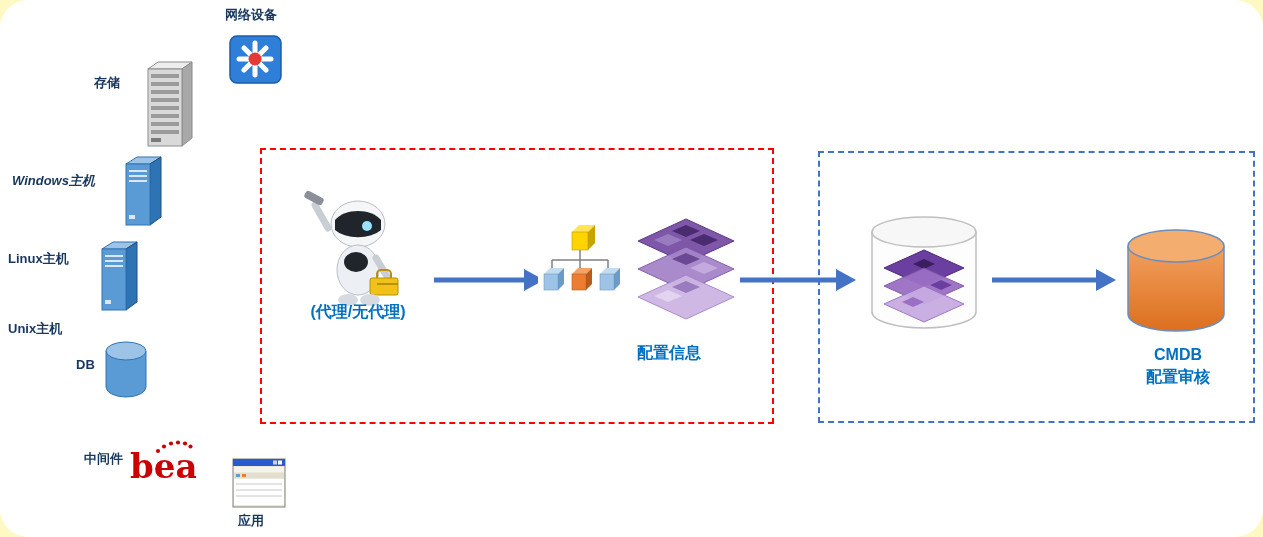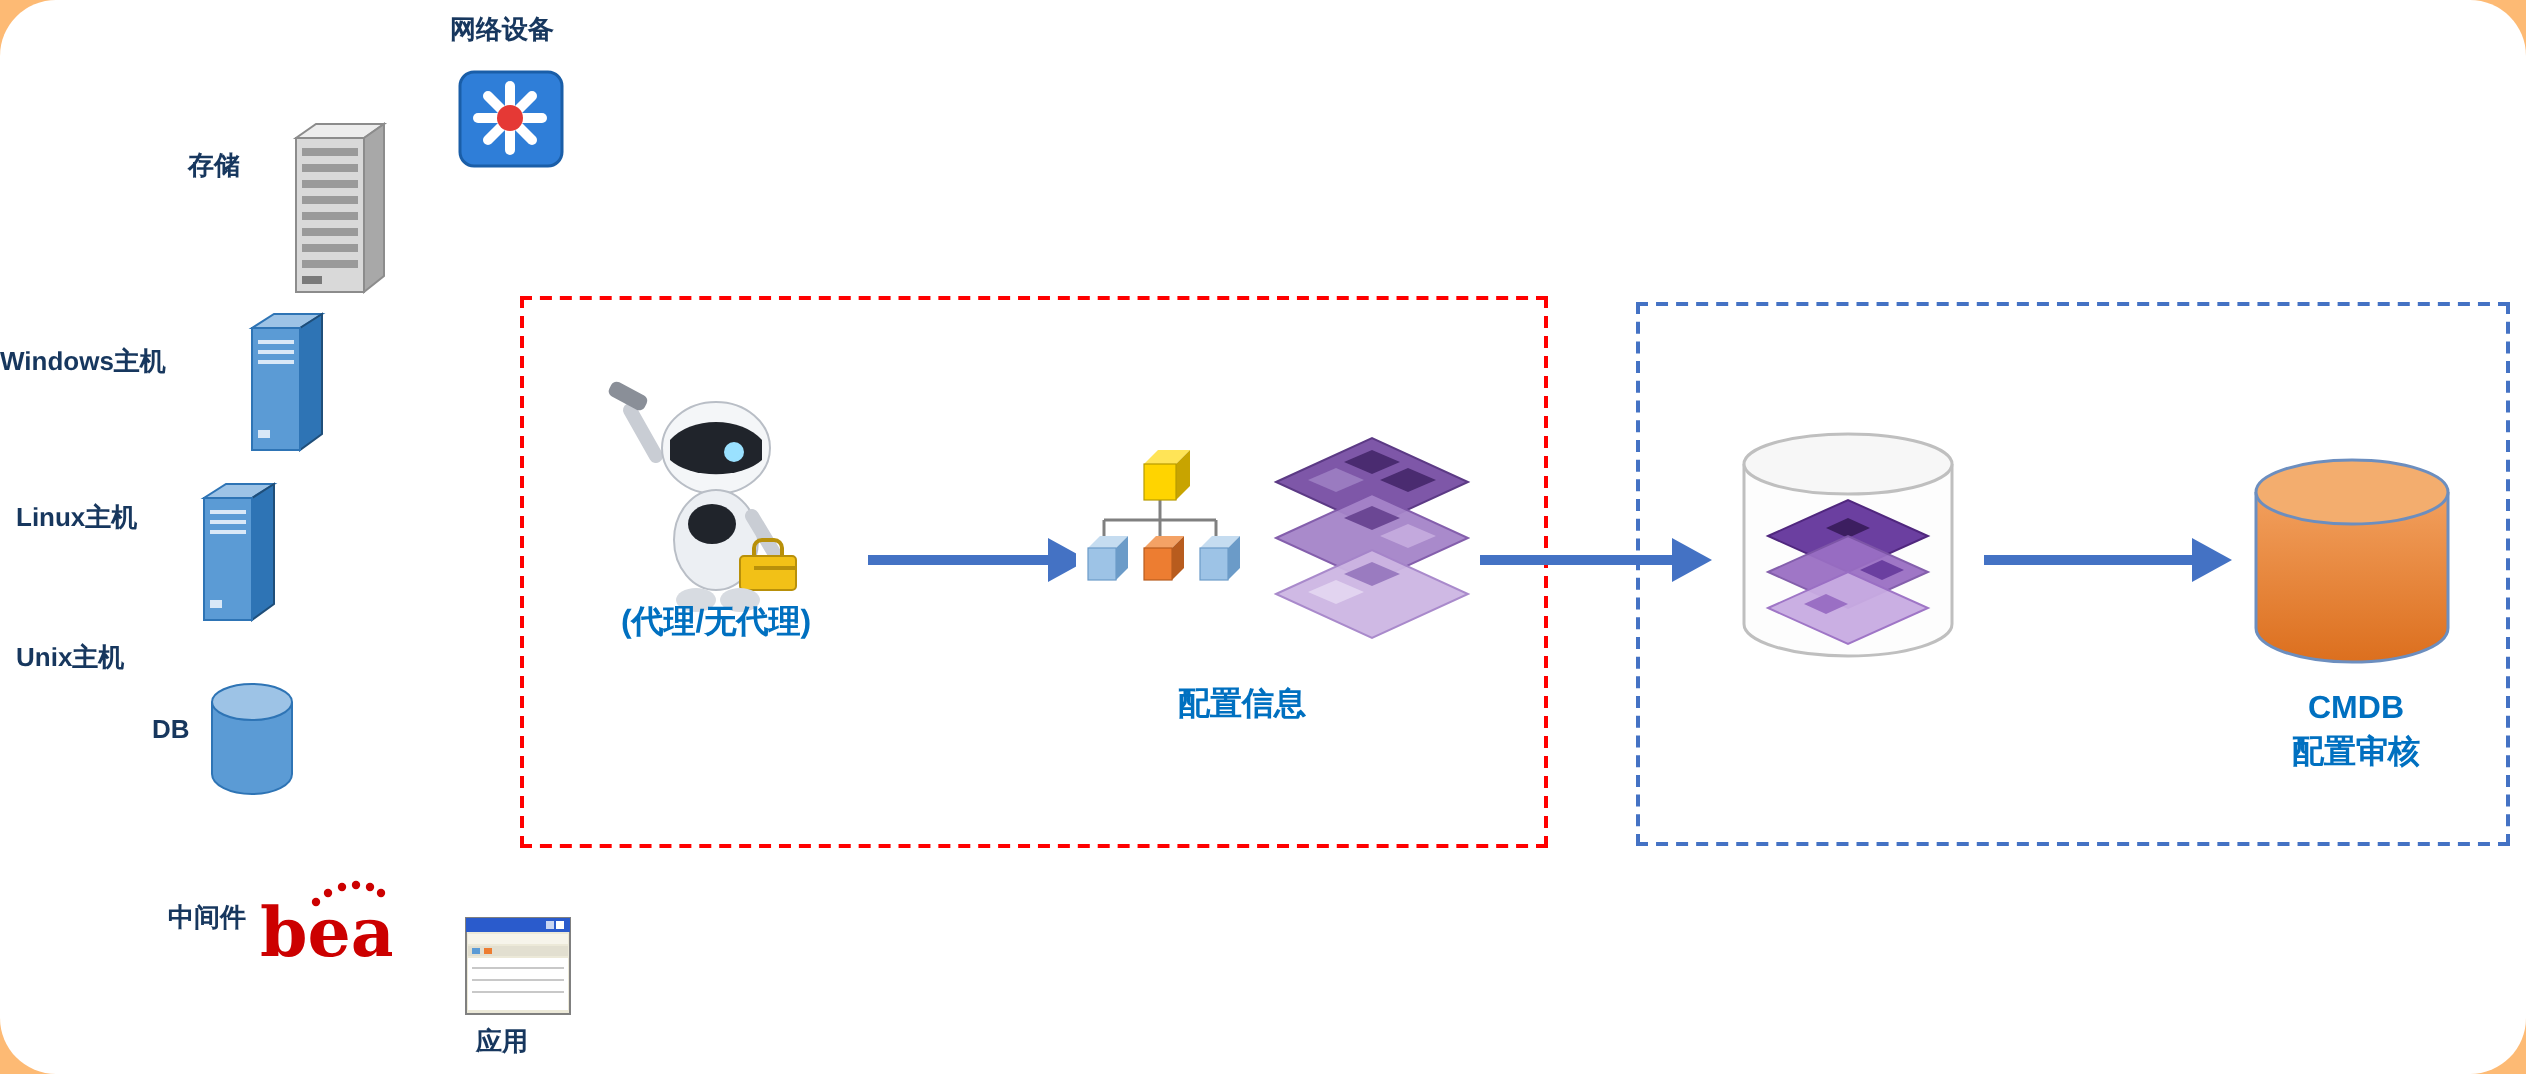--- a/index.html
+++ b/index.html
@@ -1,18 +1,18 @@
 <!DOCTYPE html>
 <html><head>
 <meta charset="utf-8">
 <style>
   * { margin:0; padding:0; box-sizing:border-box; }
   html,body { width:1263px; height:537px; background:#000; overflow:hidden;
               font-family:"Liberation Sans","DejaVu Sans",sans-serif; }
-  .canvas { position:relative; width:1263px; height:537px; background:#fdba74; }
+  .canvas { position:relative; width:1263px; height:537px; background:#fef9c3; }
   .panel  { position:absolute; inset:0; background:#fff; border-radius:28px; }
   .abs    { position:absolute; }
 
   .src-label { position:absolute; color:#17375E; font-size:13px; font-weight:bold;
                white-space:nowrap; line-height:1.15; }
   .flow-label { position:absolute; color:#0070C0; font-weight:bold; font-size:16px;
                 text-align:center; line-height:1.35; }
 
   .zone-red  { position:absolute; left:260px; top:148px; width:514px; height:276px;
                border:2px dashed #FF0000; }
@@ -54,21 +54,21 @@
           <rect x="13" y="38" width="28" height="4"></rect>
         <rect x="13" y="46" width="28" height="4"></rect>
           <rect x="13" y="54" width="28" height="4"></rect>
         <rect x="13" y="62" width="28" height="4"></rect>
           <rect x="13" y="70" width="28" height="4"></rect>
       </g>
       <rect x="13" y="78" width="10" height="4" fill="#7A7A7A"></rect>
     </svg>
   </span>
 
-  <div class="src-label" style="left:0; top:174px;">Windows主机</div>
+  <div class="src-label" style="left:12px; top:174px;font-style:italic;">Windows主机</div>
   <span class="abs" style="left:122px; top:155px;">
     <svg width="42" height="72" viewBox="0 0 42 72">
       <polygon points="4,9 28,9 39,2 15,2" fill="#9DC3E6" stroke="#2E74B5"></polygon>
       <polygon points="28,9 39,2 39,62 28,70" fill="#2E74B5" stroke="#1F4E79"></polygon>
       <rect x="4" y="9" width="24" height="61" fill="#5B9BD5" stroke="#2E74B5"></rect>
       <g stroke="#D9E8F7" stroke-width="2">
         <line x1="7" y1="16" x2="25" y2="16"></line>
           <line x1="7" y1="21" x2="25" y2="21"></line>
         <line x1="7" y1="26" x2="25" y2="26"></line>
       </g>
@@ -197,21 +197,21 @@
       <path d="M116,42 L130,36 L144,42 L130,48 Z" fill="#9A7BC0"></path>
       <path d="M152,42 L166,36 L180,42 L166,48 Z" fill="#4A2B70"></path>
       <path d="M100,71 L148,49 L196,71 L148,93 Z" fill="#A584C9" stroke="#7E57A8" opacity="0.95"></path>
       <path d="M134,61 L148,55 L162,61 L148,67 Z" fill="#6B4794"></path>
       <path d="M152,70 L166,64 L180,70 L166,76 Z" fill="#C3A9DD"></path>
       <path d="M100,99 L148,77 L196,99 L148,121 Z" fill="#CDB6E3" stroke="#A584C9" opacity="0.95"></path>
       <path d="M134,89 L148,83 L162,89 L148,95 Z" fill="#9A7BC0"></path>
       <path d="M116,98 L130,92 L144,98 L130,104 Z" fill="#E2D4F0"></path>
     </svg>
   </span>
-  <div class="flow-label" style="left:520px; top:342px; width:202px;">
+  <div class="flow-label" style="left:568px; top:342px; width:202px;">
     <div>配置信息</div>
   </div>
 
   <span class="abs" style="left:738px; top:266px;">
     <svg width="118" height="28" viewBox="0 0 118 28">
       <line x1="2" y1="14" x2="100" y2="14" stroke="#4472C4" stroke-width="5"></line>
       <polygon points="98,3 118,14 98,25" fill="#4472C4"></polygon>
     </svg>
   </span>
 

